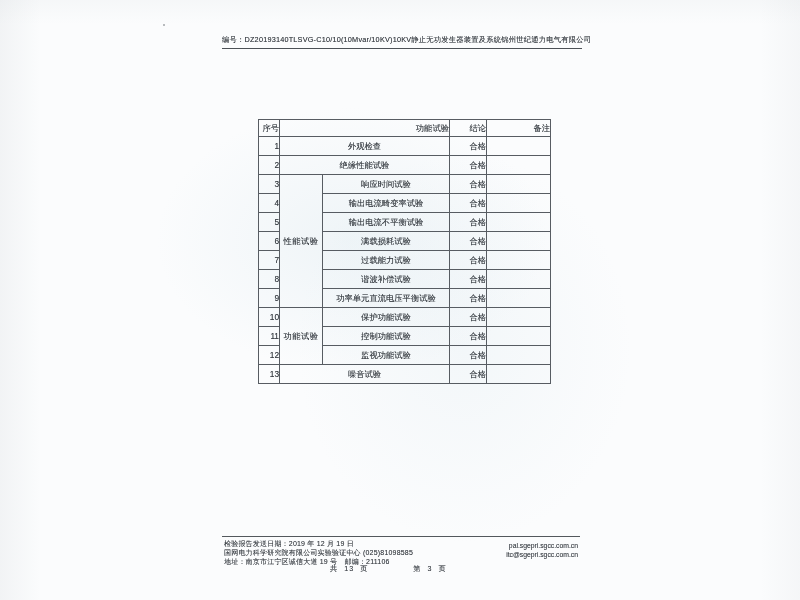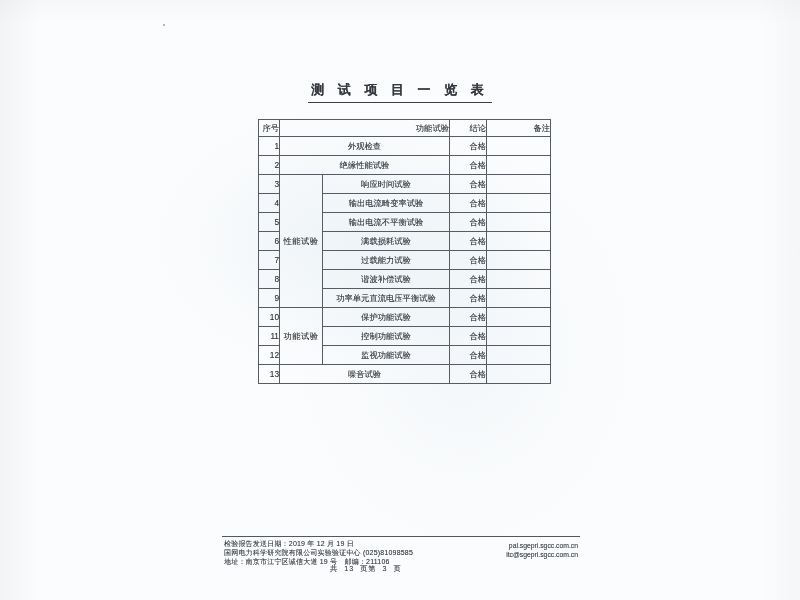--- a/index.html
+++ b/index.html
@@ -81,37 +81,39 @@
     text-shadow:0 0 0.4px rgba(66,71,77,0.6);
   }
   .footer-right {
     position:absolute; left:478px; top:541px; width:100px;
     font-size:6.8px; line-height:9px; text-align:right;
     color:#474c52; white-space:nowrap;
     text-shadow:0 0 0.4px rgba(71,76,82,0.6);
   }
   .pages-line {
     position:absolute; left:330px; top:564px;
-    display:flex; 
+    display:flex; gap:45px;
     font-size:7.2px; letter-spacing:1px; color:#42474d;
     white-space:pre;
     text-shadow:0 0 0.4px rgba(66,71,77,0.6);
   }
 </style>
 </head>
 <body>
 
 <div class="page">
 
   <div class="speck"></div>
 
-
-  <div class="title-wrap">
-    <span class="doc-title">测 试 项 目 一 览 表</span>
-  </div>
+  <div class="doc-header">
+    <span>编号：DZ20193140</span>
+    <span>TLSVG-C10/10(10Mvar/10KV)10KV静止无功发生器装置及系统</span>
+    <span>锦州世纪通力电气有限公司</span>
+  </div>
+
 
   <table class="test-table">
     <colgroup>
       <col style="width:21px">
         <col style="width:43px">
         <col style="width:127px">
         <col style="width:37px">
         <col style="width:64px">
     </colgroup>
     <tbody>

